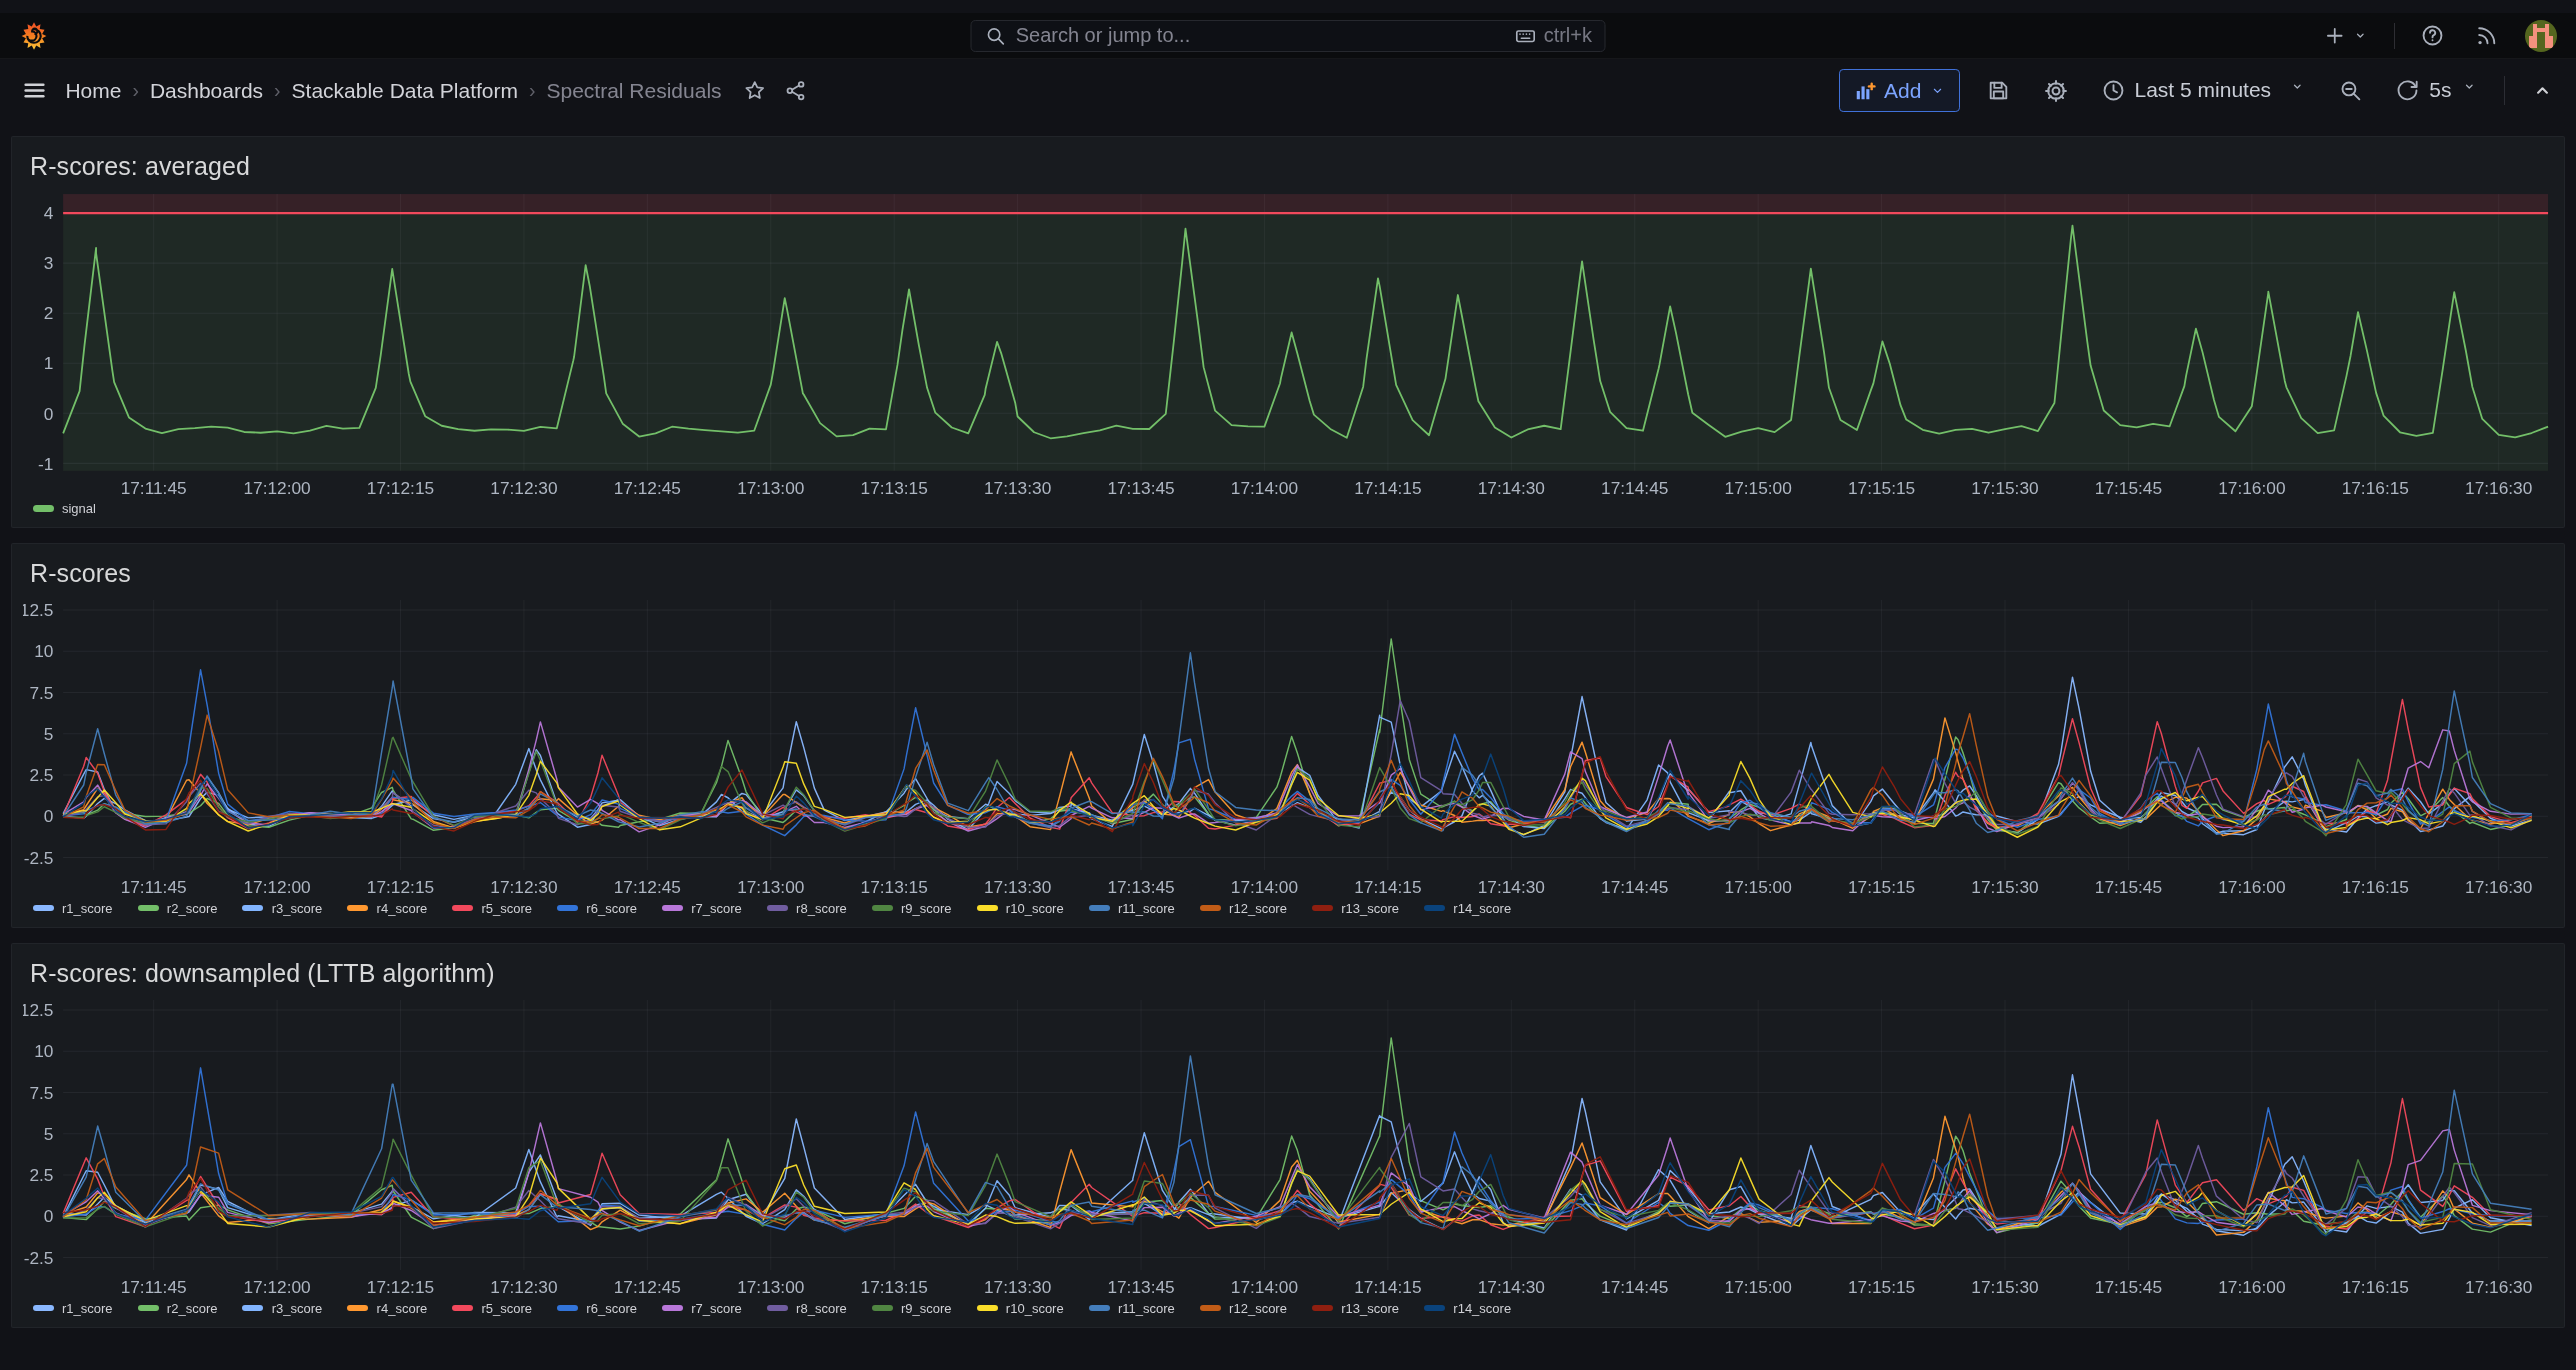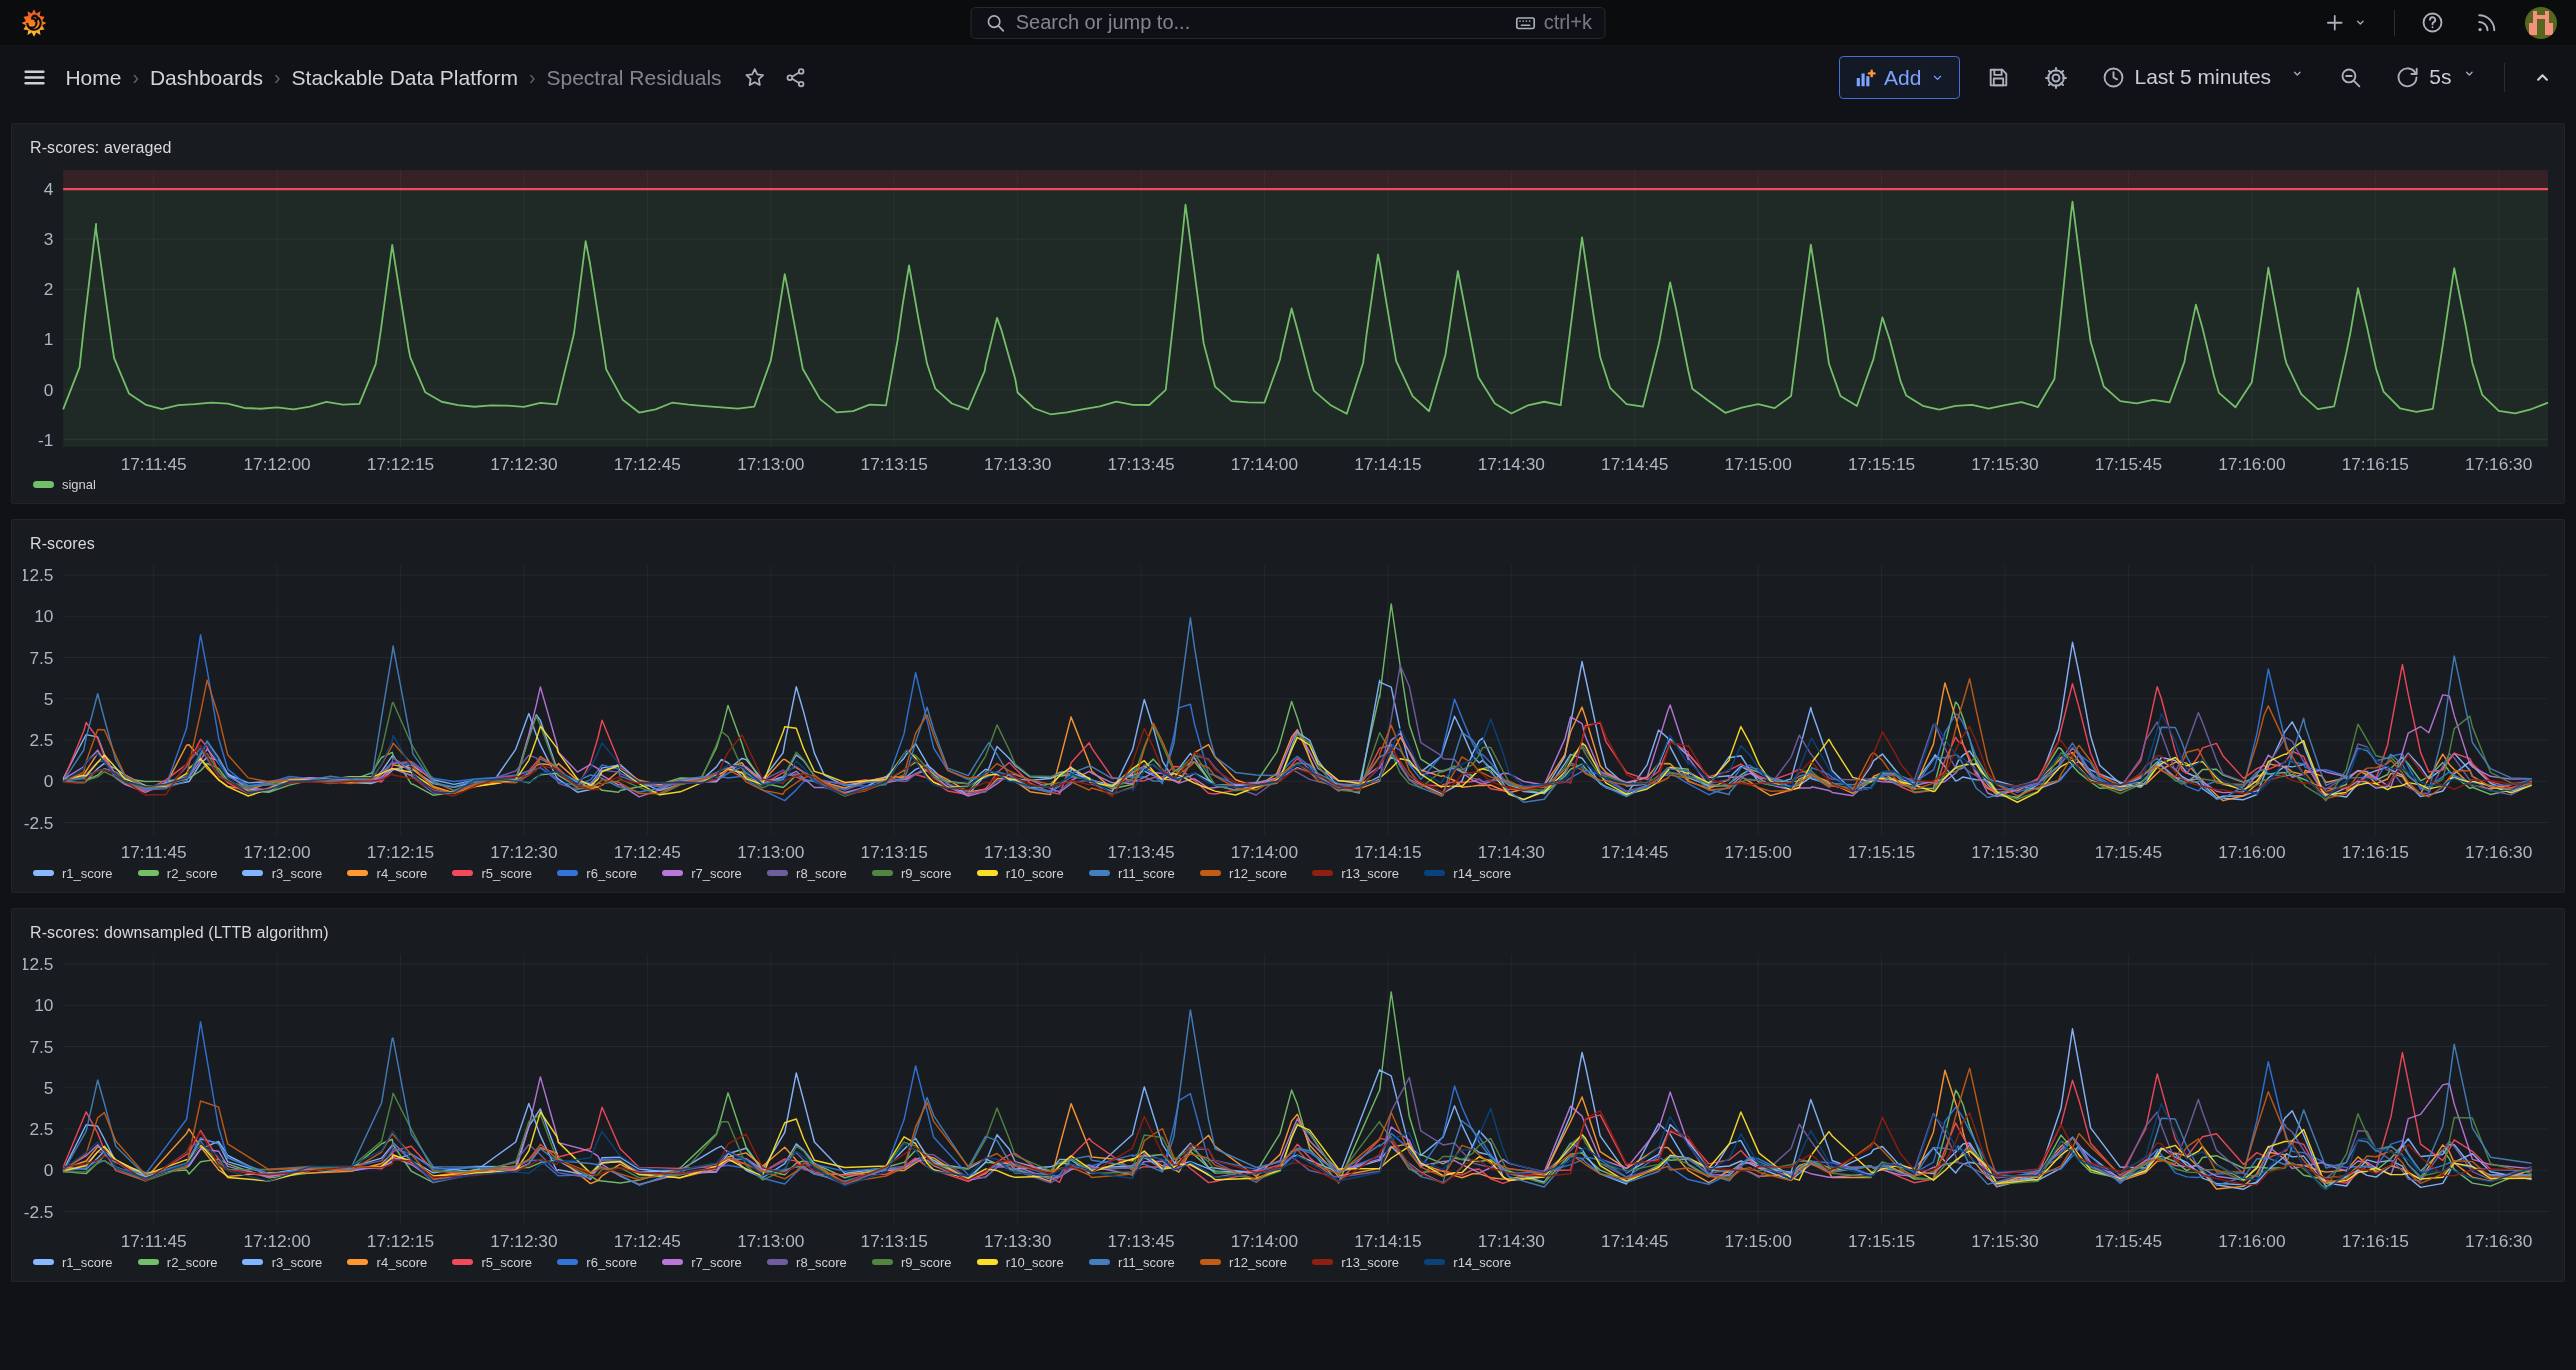--- a/index.html
+++ b/index.html
@@ -9,21 +9,21 @@
     font-family:"Liberation Sans","DejaVu Sans",sans-serif;
     color:#CCCCDC;
     -webkit-font-smoothing:antialiased;
   }
   svg { display:block; }
   .icon { stroke:#aab0bc; stroke-width:1.8; fill:none; stroke-linecap:round; stroke-linejoin:round; }
 
   
   .navbar {
     height:46px; background:#0b0c0e; display:flex; align-items:center;
-    padding:0 19.4px; position:relative; border-bottom:0.7px solid rgba(204,204,220,0.06);
+    padding:0 19.4px; position:relative; border-bottom:0.7px solid rgba(204,204,220,0.06);margin-top:13px;
   }
   .nv-right { margin-left:auto; display:flex; align-items:center; gap:21px; }
   .nv-btn { display:flex; align-items:center; gap:5.5px; cursor:pointer; padding:4.2px; border-radius:4.2px; }
   .nv-divider { width:0.7px; height:26px; background:rgba(204,204,220,0.18); }
   .search-box {
     position:absolute; left:50%; top:50%; transform:translate(-50%,-50%);
     width:635px; height:32px; background:#0e1015; border:0.7px solid #26282e;
     border-radius:4.8px; display:flex; align-items:center; padding:0 12.5px; gap:9.7px; cursor:text;
   }
   .search-ph { font-size:20px; color:rgba(204,204,220,0.62); flex:1; }
@@ -49,21 +49,21 @@
   .tb-iconbtn { cursor:pointer; padding:5.5px; border-radius:4.2px; display:flex; gap:8.3px; }
   .tb-text { font-size:21px; color:#c9cdd6; }
   .tb-divider { width:0.7px; height:29px; background:rgba(204,204,220,0.15); }
 
   
   .dash { padding:14px 11px 0 11px; display:flex; flex-direction:column; gap:14.5px; }
   .panel {
     background:#181b1f; border:0.7px solid rgba(204,204,220,0.055); border-radius:2.1px;
     padding:9.7px 11px 7px 11px;
   }
-  .panel-title { font-size:16px; font-weight:500; color:#d8d9da; padding:5.5px 0 2.8px 7px; letter-spacing:0.1px; }
+  .panel-title { font-size:25px; font-weight:500; color:#d8d9da; padding:5.5px 0 2.8px 7px; letter-spacing:0.1px; }
   .chart-wrap { margin-top:9.7px; }
   .legend { display:flex; align-items:center; gap:25px; padding:1.4px 0 4.2px 9.7px; flex-wrap:nowrap; }
   .lg-item { display:flex; align-items:center; gap:8.3px; cursor:pointer; }
   .lg-swatch { width:21px; height:6.2px; border-radius:3.5px; }
   .lg-label { font-size:13px; color:#d0d1d6; }
 </style>
 </head>
 <body>
 
 <header class="navbar">

